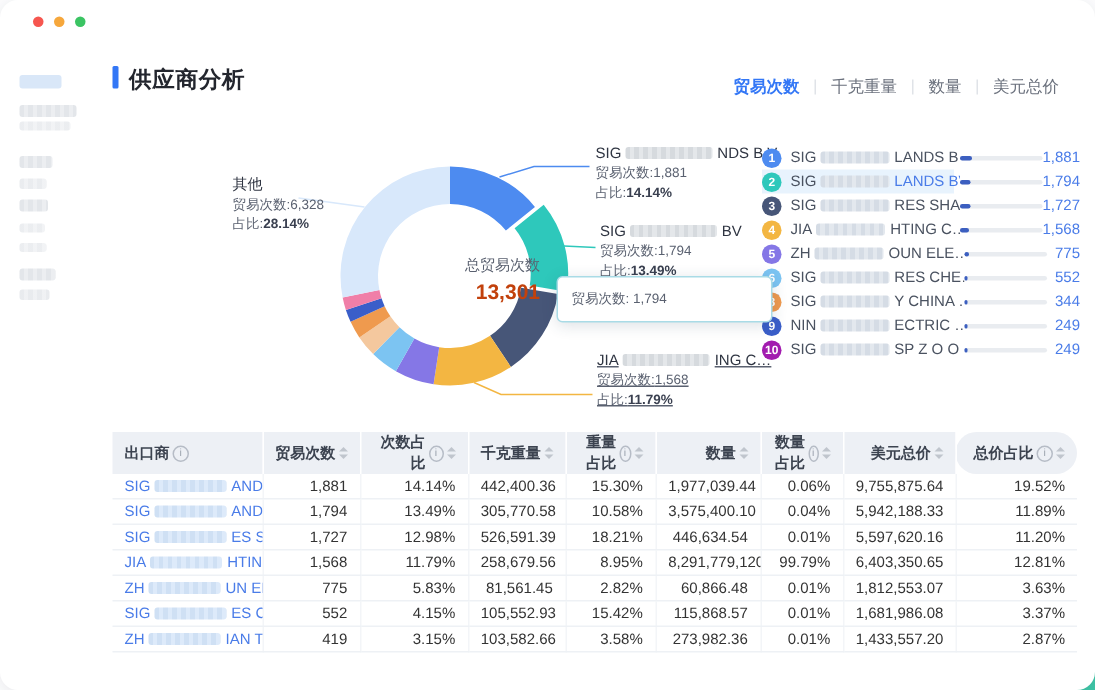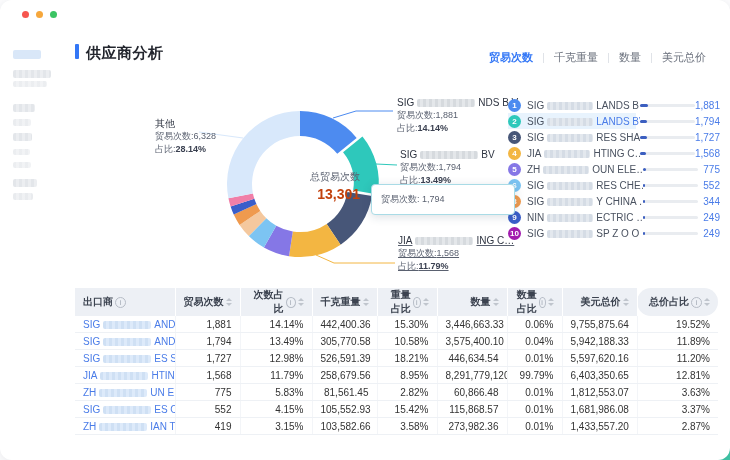--- a/index.html
+++ b/index.html
@@ -324,21 +324,21 @@
               </span></th>
           </tr>
         </thead>
       <tbody>
           <tr>
             <td class="al"><span class="t-link">SIG<i class="blur b-link"></i>ANDS B V</span></td>
             <td class="ar">1,881</td>
             <td class="ar">14.14%</td>
             <td class="ar">442,400.36</td>
             <td class="ar">15.30%</td>
-            <td class="ar">3,446,663.33</td>
+            <td class="ar">1,977,039.44</td>
             <td class="ar">0.06%</td>
             <td class="ar">9,755,875.64</td>
             <td class="ar">19.52%</td>
           </tr>
           <tr>
             <td class="al"><span class="t-link">SIG<i class="blur b-link"></i>ANDS BV</span></td>
             <td class="ar">1,794</td>
             <td class="ar">13.49%</td>
             <td class="ar">305,770.58</td>
             <td class="ar">10.58%</td>

